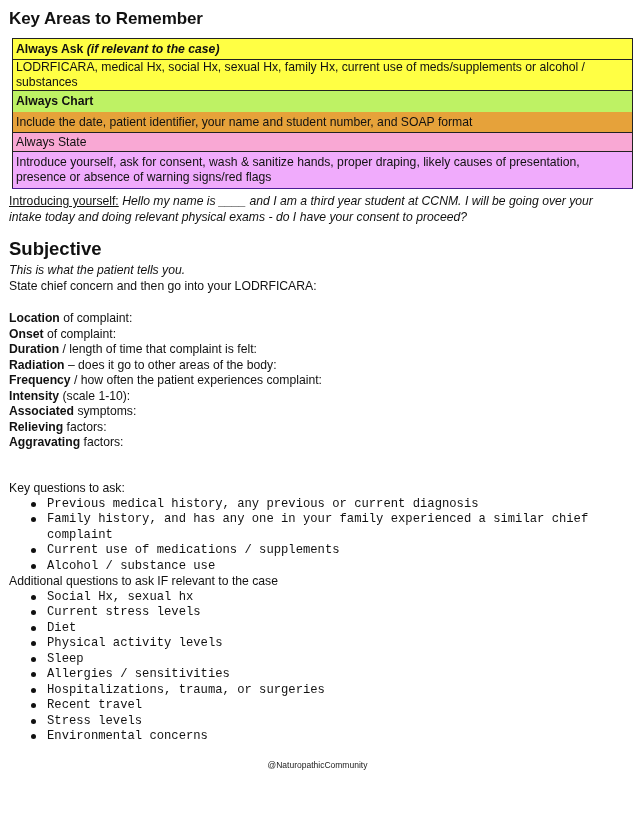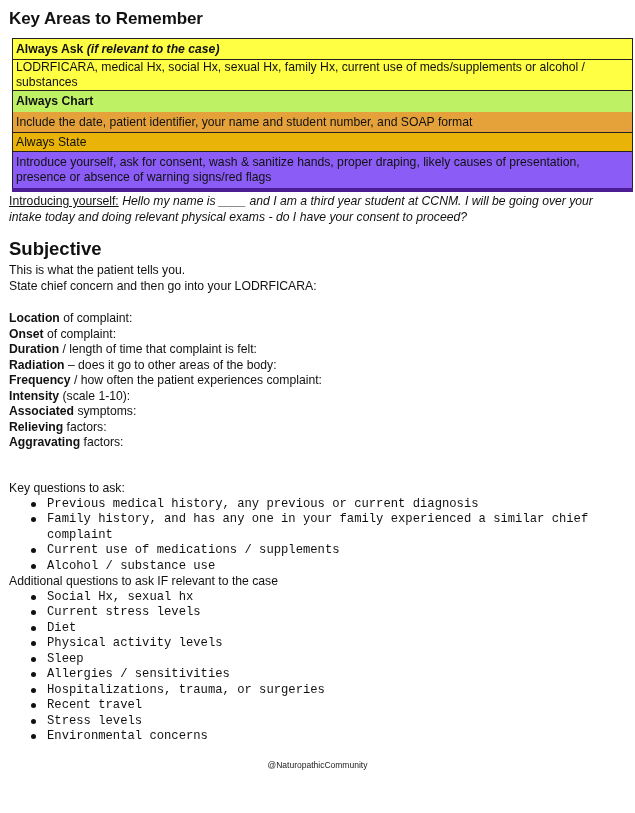--- a/index.html
+++ b/index.html
@@ -18,34 +18,34 @@
     border-collapse: collapse; font-size: 12.2px; margin-left: 6px;
   }
   table.key-table td {
     border-left: 1px solid #222; border-right: 1px solid #222;
     padding: 0 3px; vertical-align: middle; line-height: 15px;
   }
   .row-ask-h td { background: #ffff44; height: 20px; border-top: 1px solid #222; border-bottom: 1px solid #222; font-weight: bold; }
   .row-ask-c td { background: #ffff44; height: 20px; border-bottom: 1px solid #222; }
   .row-chart-h td { background: #bef264; height: 21px; font-weight: bold; }
   .row-chart-c td { background: #e6a23a; height: 20px; border-bottom: 1px solid #222; }
-  .row-state-h td { background: #eab308; height: 18px; border-bottom: 1px solid #222; }
-  .row-state-c td { background: #8b5cf6; height: 36px; border-bottom: 4px solid #4c1d95; padding-top: 1px; padding-bottom: 1px; }
+  .row-state-h td { background: #f9a8d4; height: 18px; border-bottom: 1px solid #222; }
+  .row-state-c td { background: #f0abfc; height: 36px; border-bottom: 1px solid #4c1d95; padding-top: 1px; padding-bottom: 1px; }
   .intro {
     position: absolute; left: 9px; top: 193px; width: 615px;
     font-size: 12.2px; line-height: 16px;
   }
   .intro .intro-label { font-weight: normal; text-decoration: underline; }
   .intro .intro-text { font-style: italic; }
   h2.subj-title {
     position: absolute; left: 9px; top: 238px; margin: 0;
     font-size: 18.5px; font-weight: bold;
   }
   .sub-lines { position: absolute; left: 9px; top: 263px; font-size: 12.2px; line-height: 15.5px; }
-  .sub-lines .italic { }
+  .sub-lines .italic { font-style: italic; }
   .lodr { position: absolute; left: 9px; top: 311px; font-size: 12.2px; line-height: 15.5px; }
   .lodr .term { font-weight: bold; }
   .kq { position: absolute; left: 9px; top: 481px; font-size: 12.2px; line-height: 15.5px; }
   .aq { position: absolute; left: 9px; top: 574px; font-size: 12.2px; line-height: 15.5px; }
   ul.bullets { list-style: none; margin: 0; padding: 0; }
   ul.bullets li { position: relative; padding-left: 38px; font-family: Liberation Mono, monospace; }
   ul.bullets li .dot {
     position: absolute; left: 22px; top: 5px; width: 5px; height: 5px; border-radius: 50%; background: #111;
   }
   .footer {

